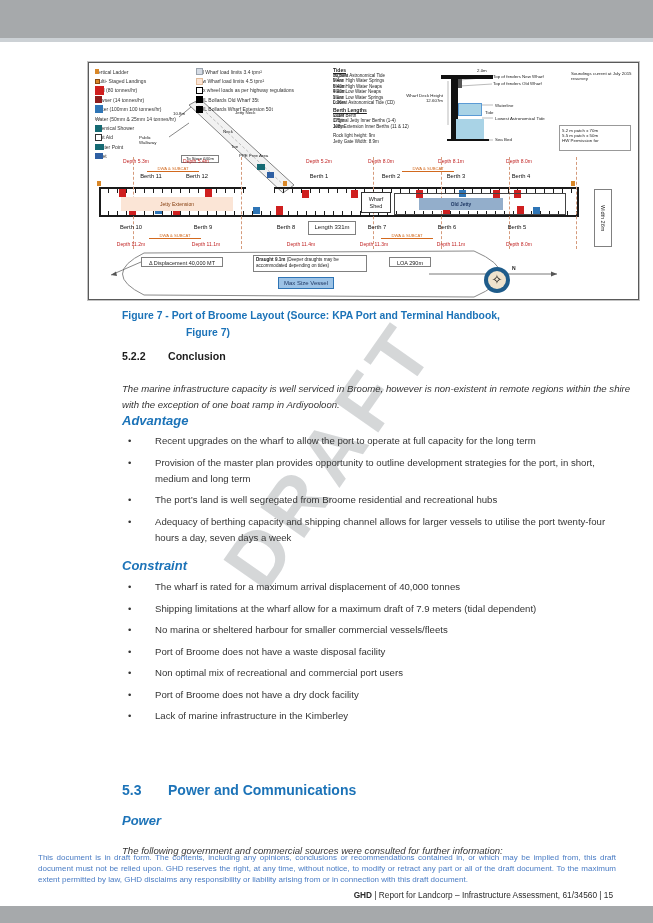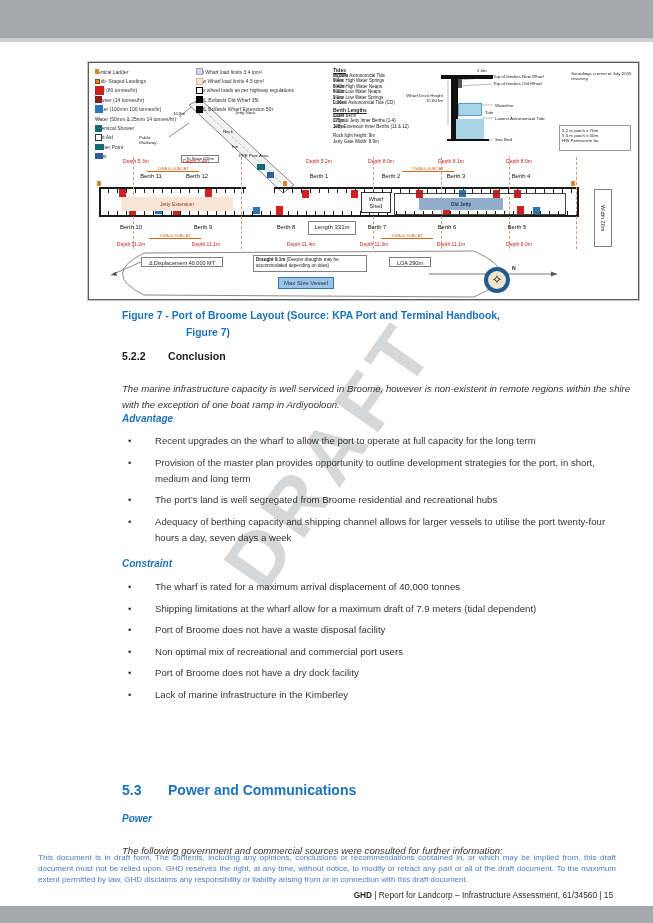--- a/index.html
+++ b/index.html
@@ -32,21 +32,21 @@
   .ltxt{font-size:5px;color:#333;white-space:nowrap;}
   .trow{position:static;display:flex;justify-content:space-between;height:5.4px;font-size:4.5px;color:#222;}
   .ttl{font-size:5px;font-weight:bold;text-decoration:underline;color:#222;position:static;}
 
   
   .caption{left:122px;top:307px;width:510px;font-size:10.4px;font-weight:bold;color:#1c73b8;line-height:17px;}
   .caption .l2{margin-left:64px;}
   .h2{left:122px;top:350px;font-size:10.6px;font-weight:bold;color:#1c1c1c;}
   .h2 .num,.h1 .num{display:inline-block;width:46px;}
   .body-p{left:122px;top:371px;width:510px;font-size:9.6px;line-height:16px;color:#353535;font-style:italic;}
-  .subhead{font-size:10px;font-weight:bold;font-style:italic;color:#1c73b8;}
+  .subhead{font-size:13px;font-weight:bold;font-style:italic;color:#1c73b8;}
   .blist{width:500px;}
   .bi{display:flex;margin-bottom:5.5px;font-size:9.6px;line-height:16px;color:#353535;}
   .bi::before{content:"\2022";flex:0 0 27px;padding-left:6px;}
   .bi span{flex:1 1 auto;max-width:458px;}
   .h1{left:122px;top:782px;font-size:14px;font-weight:bold;color:#1c73b8;}
   .disc{left:38px;top:852px;width:578px;font-size:8px;line-height:11px;color:#4a7cc4;text-align:justify;}
   .footline{left:38px;top:890px;width:575px;font-size:8.3px;color:#2b2b2b;text-align:right;}
 </style>
 </head>
 <body>
@@ -349,20 +349,23 @@
   <div class="sec subhead" style="left:122px;top:558px">Constraint</div>
 
   <div class="sec blist" style="left:122px;top:579px">
     <div class="bi">
         <span>The wharf is rated for a maximum arrival displacement of 40,000 tonnes</span>
       </div>
     <div class="bi">
         <span>Shipping limitations at the wharf allow for a maximum draft of 7.9 meters (tidal dependent)</span>
       </div>
     <div class="bi">
+        <span>No marina or sheltered harbour for smaller commercial vessels/fleets</span>
+      </div>
+    <div class="bi">
         <span>Port of Broome does not have a waste disposal facility</span>
       </div>
     <div class="bi">
         <span>Non optimal mix of recreational and commercial port users</span>
       </div>
     <div class="bi">
         <span>Port of Broome does not have a dry dock facility</span>
       </div>
     <div class="bi">
         <span>Lack of marine infrastructure in the Kimberley</span>

